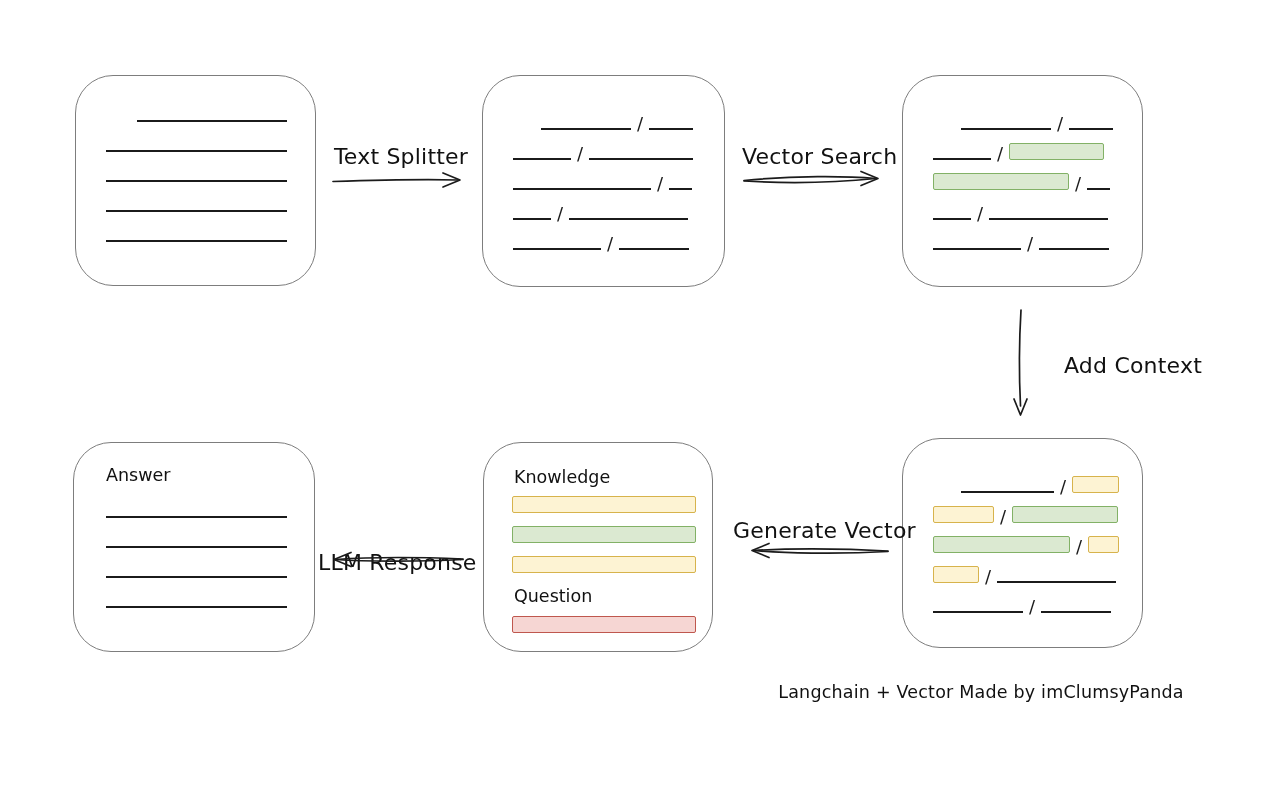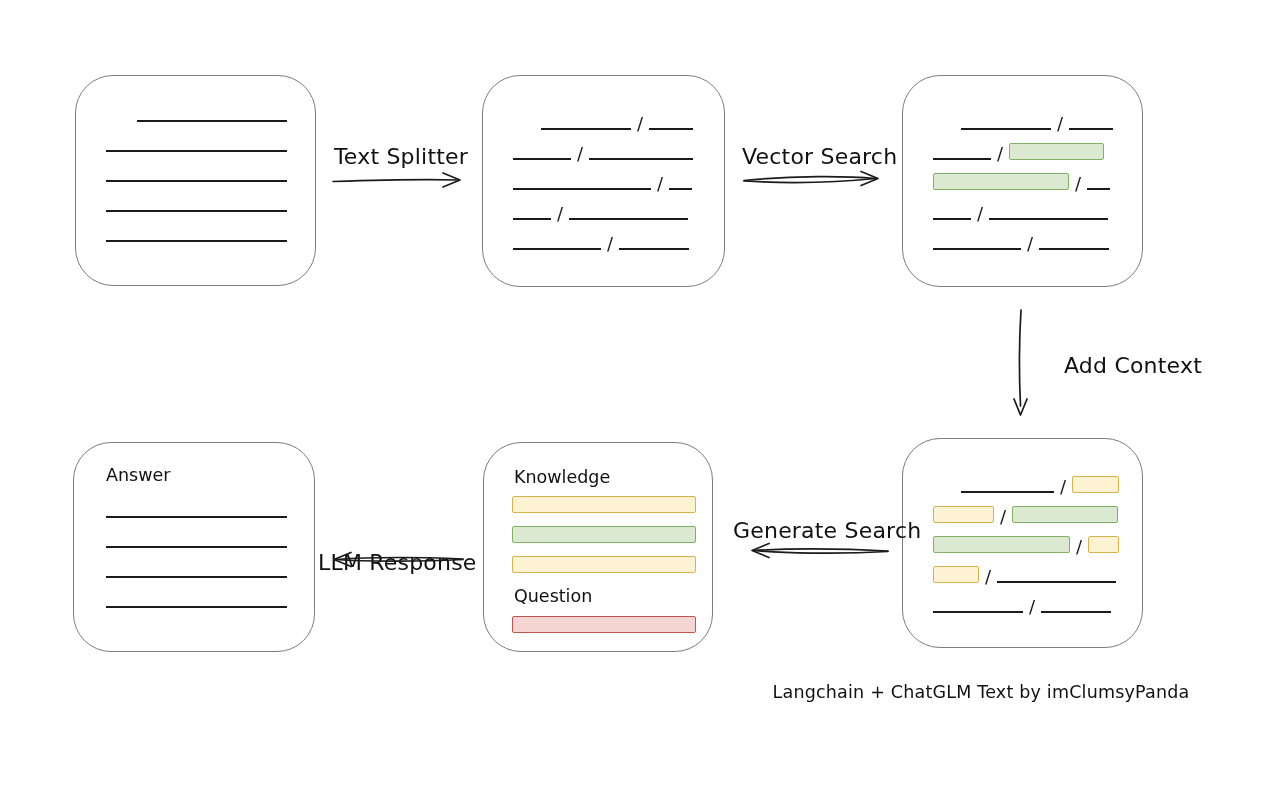--- a/index.html
+++ b/index.html
@@ -251,29 +251,29 @@
     <path d="M2 17 C 52 20, 104 17.5, 134 14.5"></path>
     <path d="M119 7.5 L136 14.5 L119 21.5"></path>
   </svg>
 
   <div class="arrow-label" style="left:1035px; top:353px;margin-left:29px;">Add Context</div>
   <svg class="arrow-svg" style="left:1007px; top:308px;" width="28" height="112" viewBox="0 0 28 112">
     <path d="M14 2 C 12 35, 12 68, 13.5 98"></path>
     <path d="M7 91 L13.5 107 L20 91"></path>
   </svg>
 
-  <div class="arrow-label centered" style="left:733px; top:518px; width:152px;">Generate Search</div>
+  <div class="arrow-label centered" style="left:733px; top:518px; width:152px;">Generate Vector</div>
   <svg class="arrow-svg" style="left:738px; top:538px;" width="152" height="26" viewBox="0 0 152 26">
     <path d="M150 13 C 98 10, 44 10.5, 16 12.5"></path>
     <path d="M150 13.5 C 98 16.5, 44 15, 16 12.5"></path>
     <path d="M31 5.5 L14 12.5 L31 19.5"></path>
   </svg>
 
   <div class="arrow-label centered" style="left:318px; top:550px; width:148px;">LLM Response</div>
   <svg class="arrow-svg" style="left:320px; top:547px;" width="145" height="26" viewBox="0 0 145 26">
     <path d="M143 12 C 96 10, 44 10.5, 16 12.5"></path>
     <path d="M143 12.5 C 96 15, 44 14.5, 16 12.5"></path>
     <path d="M31 5.5 L14 12.5 L31 19.5"></path>
   </svg>
 
-  <div class="caption">Langchain + ChatGLM Text by imClumsyPanda</div>
+  <div class="caption">Langchain + Vector Made by imClumsyPanda</div>
 
 </div>
 
 </body></html>

